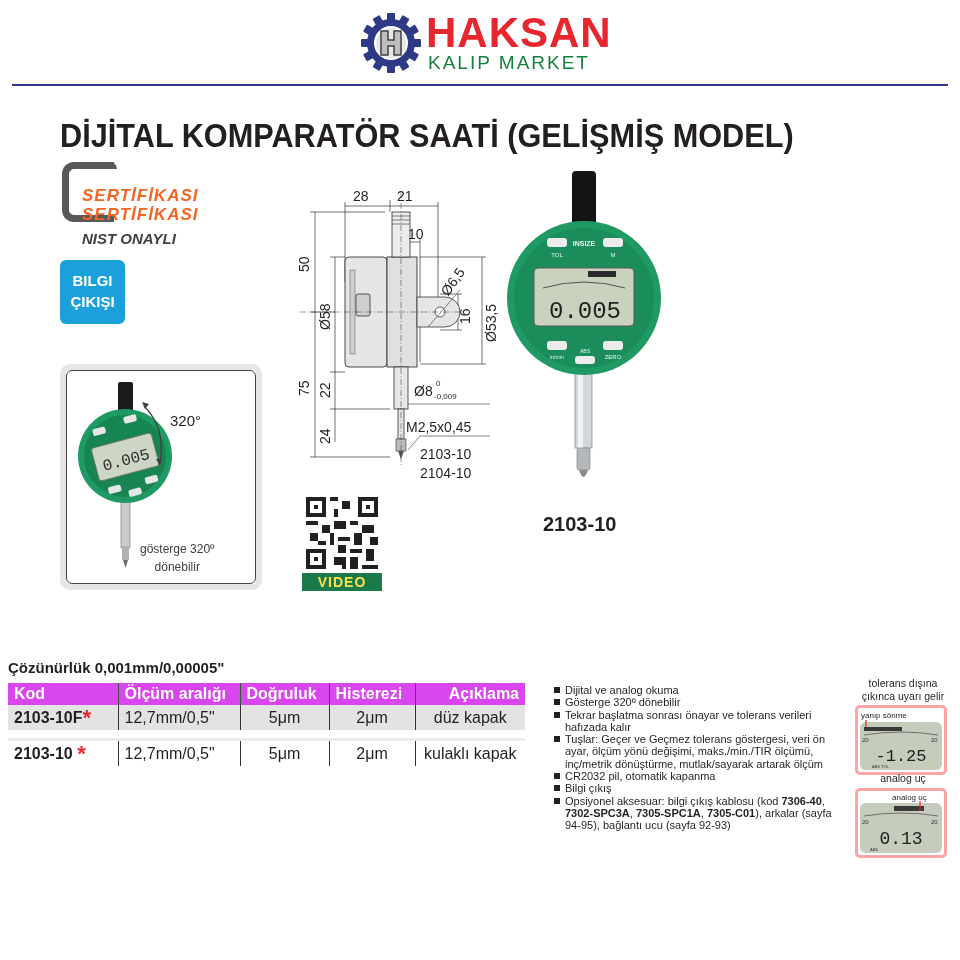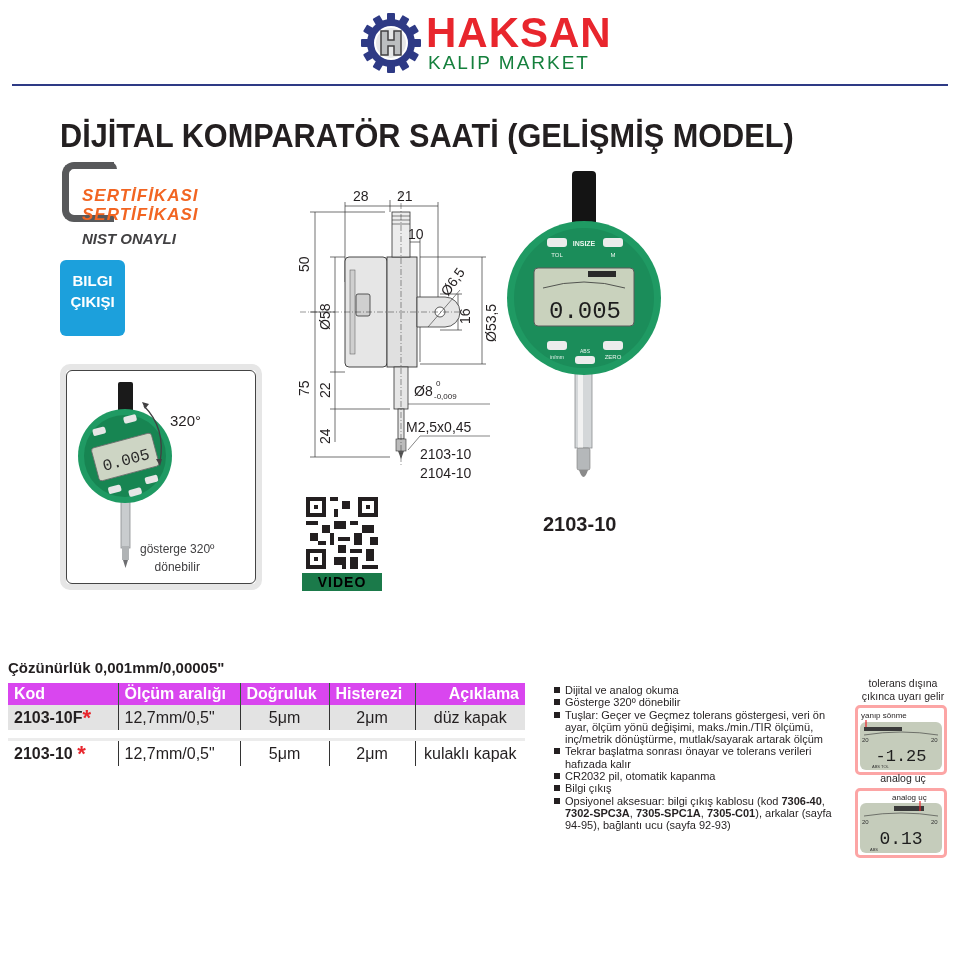--- a/index.html
+++ b/index.html
@@ -15,36 +15,36 @@
 
   .page-title { left: 60px; top: 117px; font-size: 33px; font-weight: bold; color: #231f20; letter-spacing: 0px; transform: scaleX(0.93); transform-origin: left; white-space: nowrap; }
 
   
   .calib-frame { left: 62px; top: 162px; width: 52px; height: 60px; border: 7px solid #58595b; border-right: none; border-radius: 12px 0 0 12px; }
   .calib-frame-top { left: 95px; top: 162px; width: 22px; height: 7px; background: #58595b; border-radius: 0 8px 0 0; }
   .calib-l1 { left: 82px; top: 186px; font-size: 17px; font-weight: bold; font-style: italic; color: #f26522; letter-spacing: 1px; }
   .calib-l2 { left: 82px; top: 205px; font-size: 17px; font-weight: bold; font-style: italic; color: #f26522; letter-spacing: 1px; }
   .calib-l3 { left: 82px; top: 230px; font-size: 15px; font-weight: bold; font-style: italic; color: #414042; }
 
-  .data-badge { left: 60px; top: 260px; width: 65px; height: 76px; background: #1ca0dc; border-radius: 6px; color: #fff; font-size: 15px; font-weight: bold; text-align: center; padding-top: 10px; line-height: 21px; }
+  .data-badge { left: 60px; top: 260px; width: 65px; height: 64px; background: #1ca0dc; border-radius: 6px; color: #fff; font-size: 15px; font-weight: bold; text-align: center; padding-top: 10px; line-height: 21px; }
 
   
   .rotate-box { left: 60px; top: 364px; width: 202px; height: 226px; border: 6px solid #e6e6e6; border-radius: 10px; }
   .rotate-inner { position: absolute; inset: 0; border: 1.5px solid #444; border-radius: 6px; background: #fff; }
   .rotate-deg { left: 170px; top: 412px; font-size: 15px; color: #231f20; }
   .rotate-cap { left: 140px; top: 540px; font-size: 12px; color: #414042; text-align: center; line-height: 18px; }
 
   
   .drawing { left: 290px; top: 182px; width: 210px; height: 290px; }
   .drawing text { font-family: "Liberation Sans", sans-serif; fill: #231f20; }
   .model-codes { left: 420px; top: 445px; font-size: 14px; color: #231f20; line-height: 19px; }
 
   
   .qr { left: 302px; top: 493px; width: 80px; height: 80px; }
-  .qr-label { left: 302px; top: 573px; width: 80px; height: 18px; background: #1b7a4a; color: #000000; font-weight: bold; font-size: 14px; text-align: center; line-height: 18px; letter-spacing: 1px; }
+  .qr-label { left: 302px; top: 573px; width: 80px; height: 18px; background: #1b7a4a; color: #fde047; font-weight: bold; font-size: 14px; text-align: center; line-height: 18px; letter-spacing: 1px; }
 
   
   .product { left: 505px; top: 168px; width: 160px; height: 325px; }
   .product-code { left: 543px; top: 513px; font-size: 20px; font-weight: bold; color: #231f20; }
 
   
   .resolution { left: 8px; top: 659px; font-size: 15px; font-weight: bold; color: #231f20; }
   table.spec { position: absolute; left: 8px; top: 683px; border-collapse: collapse; font-size: 16px; }
   table.spec th { background: #d946ef; color: #fff; font-weight: bold; height: 22px; padding: 0 6px; text-align: left; border-right: 1.5px solid #2d5c33; white-space: nowrap; }
   table.spec th:last-child { border-right: none; text-align: right; }
@@ -319,22 +319,22 @@
       <td class="c">5μm</td>
       <td class="c">2μm</td>
       <td class="c">kulaklı kapak</td>
     </tr>
   </tbody>
 </table>
 
 <ul class="features">
   <li>Dijital ve analog okuma</li>
   <li>Gösterge 320º dönebilir</li>
+  <li>Tekrar başlatma sonrası önayar ve tolerans verileri hafızada kalır</li>
   <li>Tuşlar: Geçer ve Geçmez tolerans göstergesi, veri ön ayar, ölçüm yönü değişimi, maks./min./TIR ölçümü, inç/metrik dönüştürme, mutlak/sayarak artarak ölçüm</li>
-  <li>Tekrar başlatma sonrası önayar ve tolerans verileri hafızada kalır</li>
   <li>CR2032 pil, otomatik kapanma</li>
   <li>Bilgi çıkış</li>
   <li><span>Opsiyonel aksesuar: bilgi çıkış kablosu (kod </span><b>7306-40</b><span>, </span><b>7302-SPC3A</b><span>, </span><b>7305-SPC1A</b><span>, </span><b>7305-C01</b><span>), arkalar (sayfa 94-95), bağlantı ucu (sayfa 92-93)</span></li>
 </ul>
 
 <div class="abs side-cap1">tolerans dışına çıkınca uyarı gelir</div>
 <div class="abs side-box side-box1">
   <svg width="86" height="64" viewBox="0 0 86 64">
     <text x="3" y="10" font-size="8" fill="#231f20">yanıp sönme</text>
     <rect x="2" y="14" width="82" height="48" rx="6" fill="#c5ccbb"></rect>

